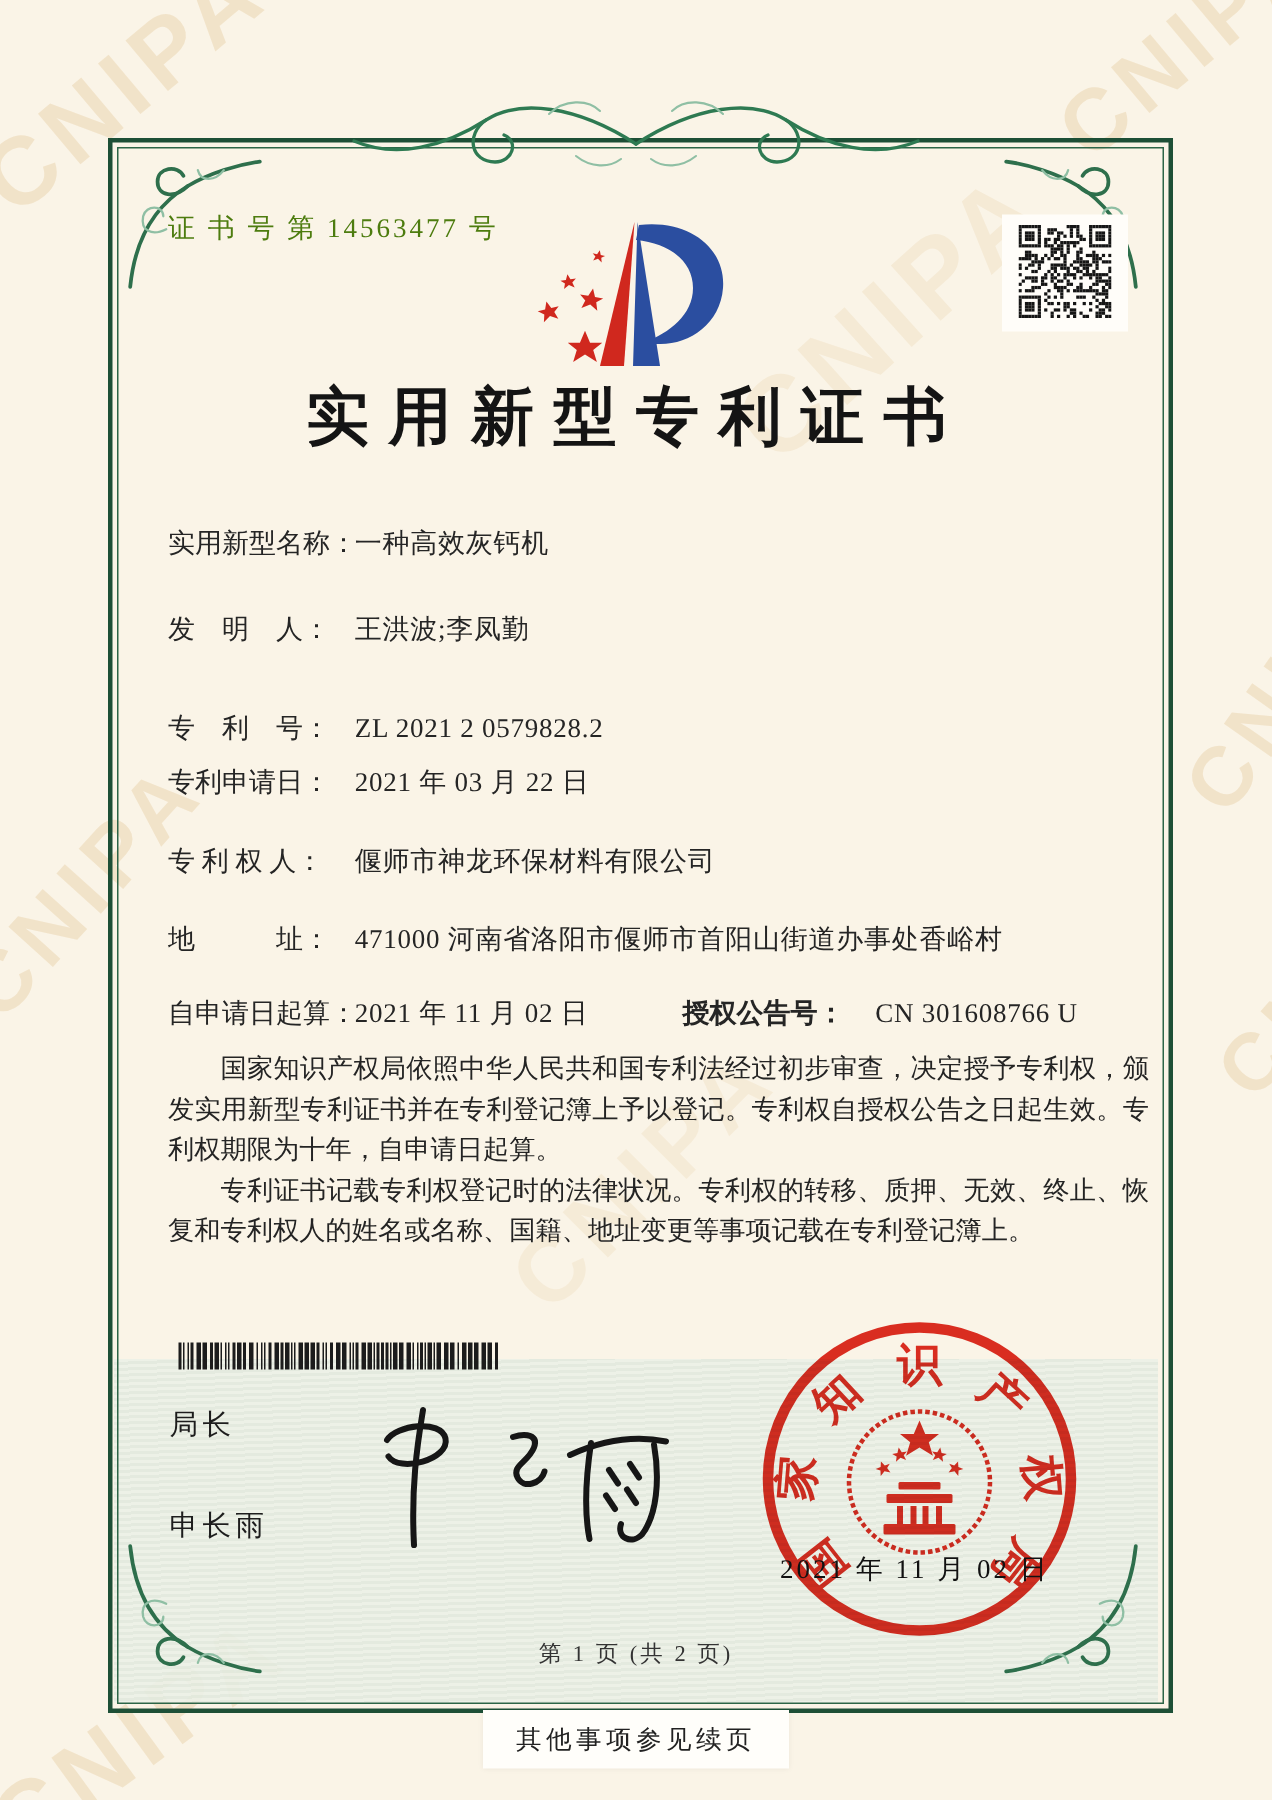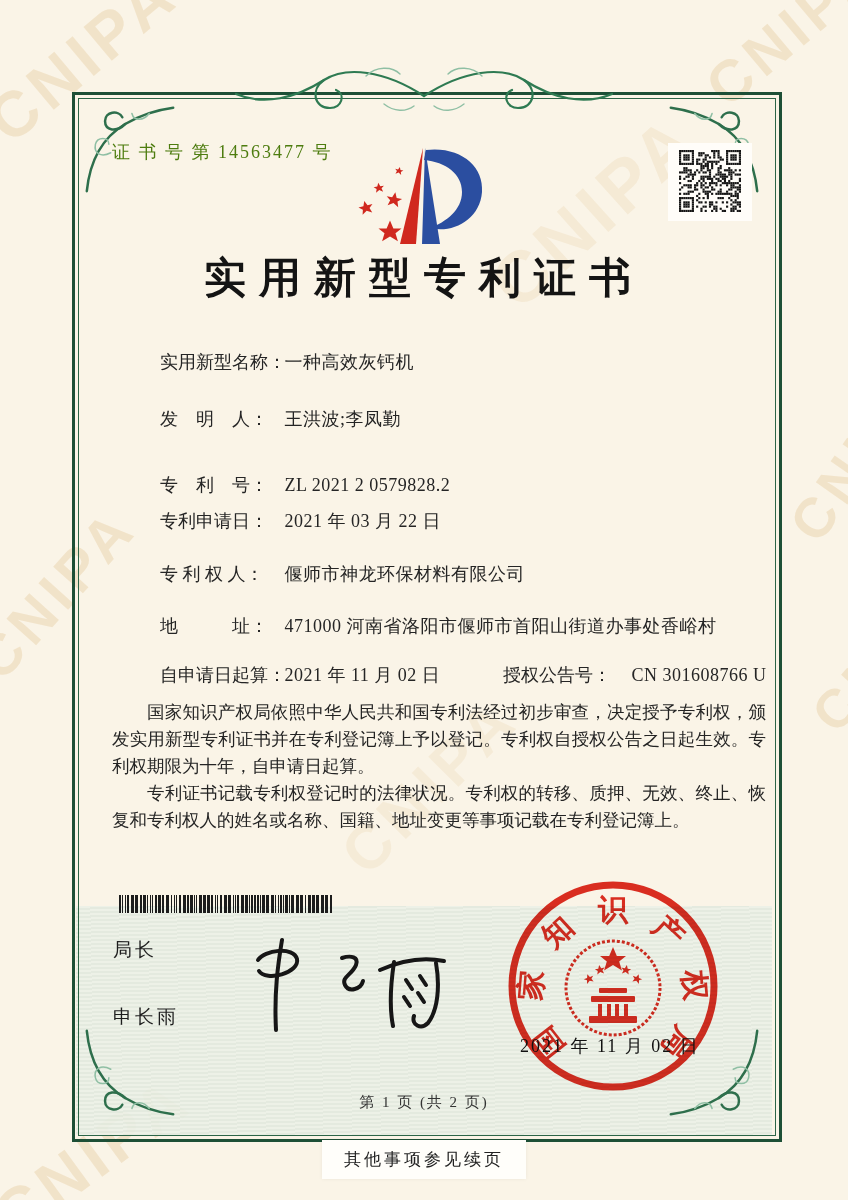--- a/index.html
+++ b/index.html
@@ -34,24 +34,24 @@
   .flourish .lt{stroke:#8fbfa4;stroke-width:1.4;}
   
   .cert-no{left:112px;top:140px;font-size:18px;letter-spacing:2px;color:#4d7c0f;}
   .logo{left:352px;top:138px;width:146px;height:118px;}
   .qr-box{left:668px;top:143px;width:84px;height:78px;background:#fffdf9;}
   .qr{position:absolute;left:11px;top:7px;width:62px;height:62px;}
   .title{left:0;top:250px;width:848px;text-align:center;font-size:42px;
     font-weight:bold;letter-spacing:13px;color:#141414;}
   
   .frow{position:absolute;left:112px;font-size:18px;white-space:nowrap;color:#252525;}
-  .frow .lab{display:inline-block;width:120px;margin-left:48px;}
+  .frow .lab{display:inline-block;width:120px;}
   .frow .val{letter-spacing:.5px;}
   .frow .pair2{position:absolute;left:343px;top:0;}
-  .frow .pair2 .lab{width:124px;}
+  .frow .pair2 .lab{width:124px;font-weight:bold;}
   
   .body-text{left:112px;top:699px;width:654px;font-size:17.5px;line-height:27px;
     text-align:justify;color:#242424;}
   .body-text p{margin:0;text-indent:2em;}
   
   .barcode{left:119px;top:895px;width:216px;height:18px;font-size:0;}
   .barcode i{display:inline-block;height:100%;background:#1c1c1c;}
   
   .officer{left:113px;font-size:19px;letter-spacing:3px;color:#1d1d1d;z-index:5;}
   .sig{left:222px;top:930px;width:240px;height:115px;z-index:5;}

